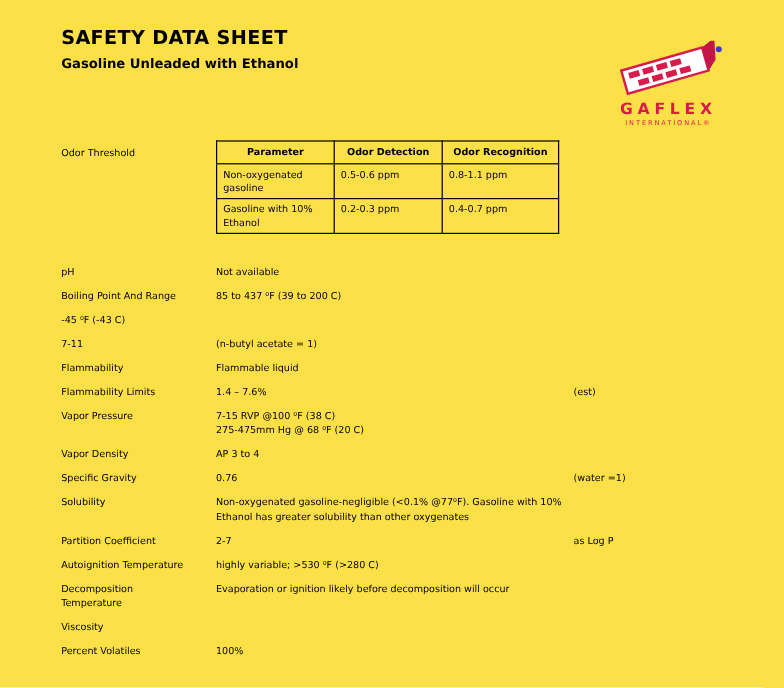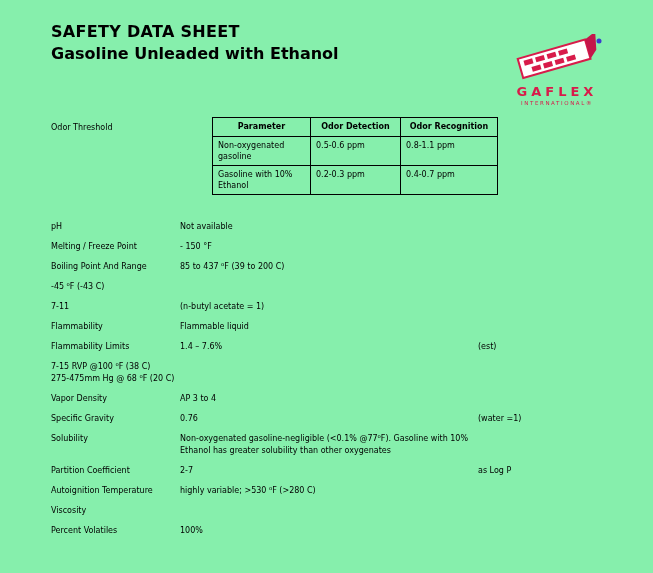--- a/index.html
+++ b/index.html
@@ -5,32 +5,32 @@
   * { margin: 0; padding: 0; box-sizing: border-box; }
   html, body { background: #ffffff; }
   body {
     width: 653px; height: 573px;
     font-family: "DejaVu Sans", "Liberation Sans", sans-serif;
     color: #000;
   }
   .page {
     position: relative;
     width: 653px; height: 573px;
-    background: #86efac;
+    background: #fde047;
     padding: 22px 20px 0 51px;
     overflow: hidden;
   }
   .doc-title {
     font-size: 16px;
     font-weight: bold;
     letter-spacing: 0.3px;
     line-height: 19px;
   }
   .doc-subtitle {
-    font-size: 16px;
+    font-size: 11px;
     font-weight: bold;
     margin-top: 6px;
     line-height: 13px;
   }
   
   .logo {
     position: absolute;
     top: 34px; right: 46px;
     width: 100px;
     text-align: center;
@@ -56,21 +56,21 @@
     display: grid;
     grid-template-columns: 129px 298px auto;
     font-size: 8px;
     line-height: 12px;
     margin-bottom: 8px;
     align-items: start;
   }
   .prop-label { white-space: pre-line; padding-right: 8px; }
   .prop-value { white-space: pre; }
   .prop-note  { white-space: pre; }
-  .odor-row { margin-bottom: 26px; gap: 32px; }
+  .odor-row { margin-bottom: 26px; }
   .odor-row .prop-label { padding-top: 5px; }
   .odor-table {
     border-collapse: collapse;
     font-size: 8px;
     table-layout: fixed;
     border-radius: 27px;
   }
   .odor-table th, .odor-table td {
     border: 1px solid #000;
   }
@@ -154,25 +154,20 @@
       </div>
       <div class="prop-note"></div>
     </div>
 
     <div class="prop-row">
       <div class="prop-label">pH</div>
       <div class="prop-value">Not available</div>
       <div class="prop-note"></div>
     </div>
 
-    <div class="prop-row">
-      <div class="prop-label">Melting / Freeze Point</div>
-      <div class="prop-value">- 150 °F</div>
-      <div class="prop-note"></div>
-    </div>
 
     <div class="prop-row">
       <div class="prop-label">Boiling Point And Range</div>
       <div class="prop-value">85 to 437 ⁰F (39 to 200 C)</div>
       <div class="prop-note"></div>
     </div>
 
     <div class="prop-row">
       <div class="prop-value">-45 ⁰F (-43 C)</div>
       <div class="prop-note"></div>
@@ -189,20 +184,21 @@
       <div class="prop-note"></div>
     </div>
 
     <div class="prop-row">
       <div class="prop-label">Flammability Limits</div>
       <div class="prop-value">1.4 – 7.6%</div>
       <div class="prop-note">(est)</div>
     </div>
 
     <div class="prop-row">
+      <div class="prop-label">Vapor Pressure</div>
       <div class="prop-value">7-15 RVP @100 ⁰F (38 C)
 275-475mm Hg @ 68 ⁰F (20 C)</div>
       <div class="prop-note"></div>
     </div>
 
     <div class="prop-row">
       <div class="prop-label">Vapor Density</div>
       <div class="prop-value">AP 3 to 4</div>
       <div class="prop-note"></div>
     </div>
@@ -225,20 +221,26 @@
       <div class="prop-value">2-7</div>
       <div class="prop-note">as Log P</div>
     </div>
 
     <div class="prop-row">
       <div class="prop-label">Autoignition Temperature</div>
       <div class="prop-value">highly variable; &gt;530 ⁰F (&gt;280 C)</div>
       <div class="prop-note"></div>
     </div>
 
+    <div class="prop-row">
+      <div class="prop-label">Decomposition
+Temperature</div>
+      <div class="prop-value">Evaporation or ignition likely before decomposition will occur</div>
+      <div class="prop-note"></div>
+    </div>
 
     <div class="prop-row">
       <div class="prop-label">Viscosity</div>
       <div class="prop-note"></div>
     </div>
 
     <div class="prop-row">
       <div class="prop-label">Percent Volatiles</div>
       <div class="prop-value">100%</div>
       <div class="prop-note"></div>

